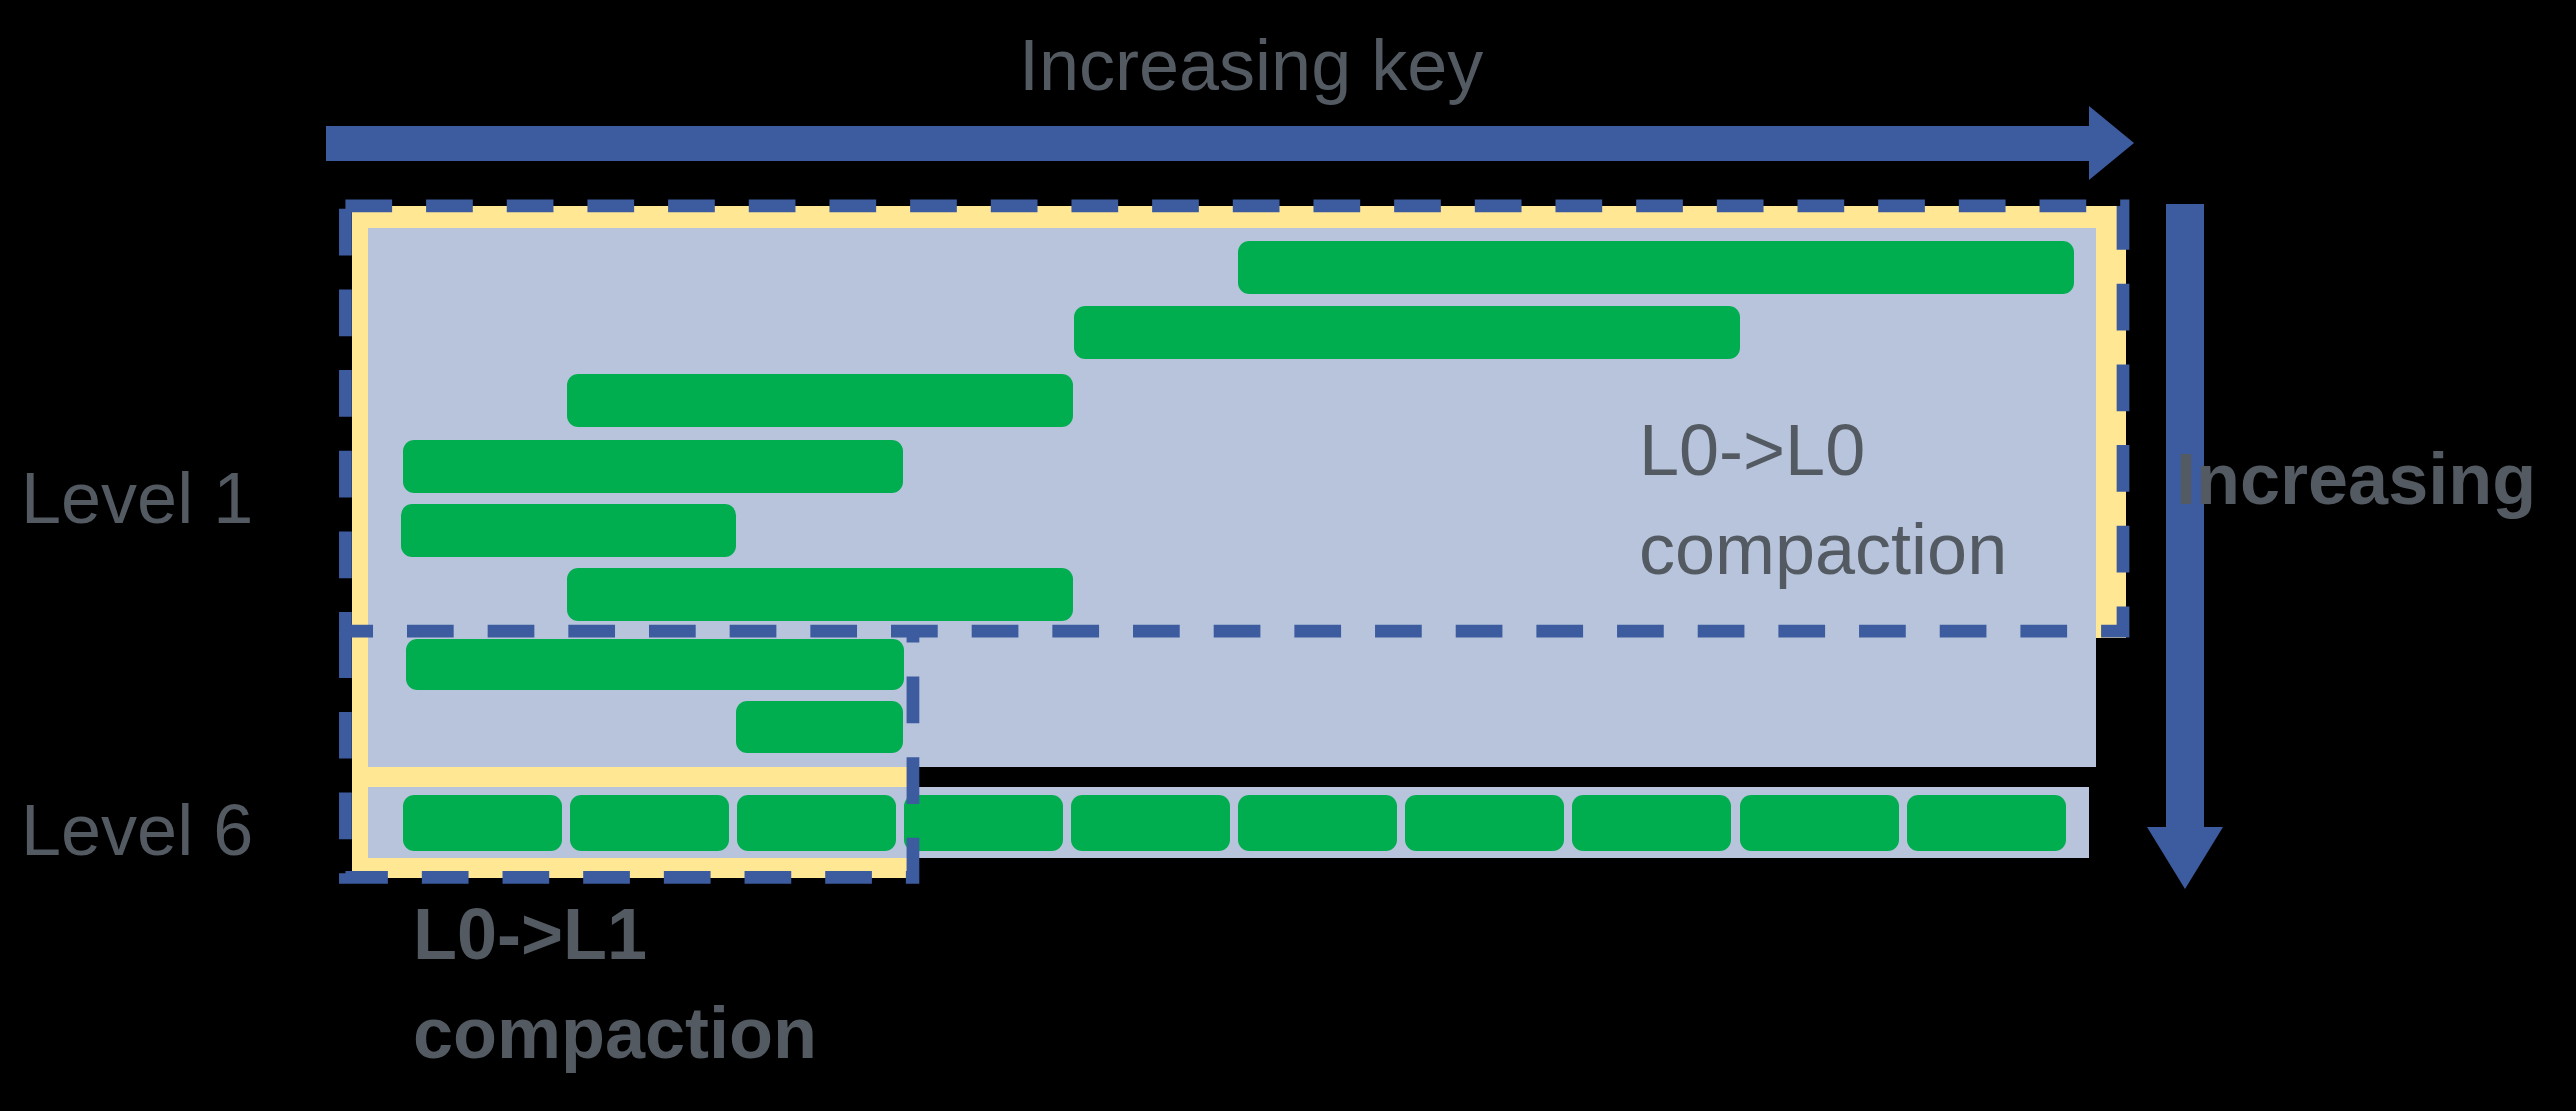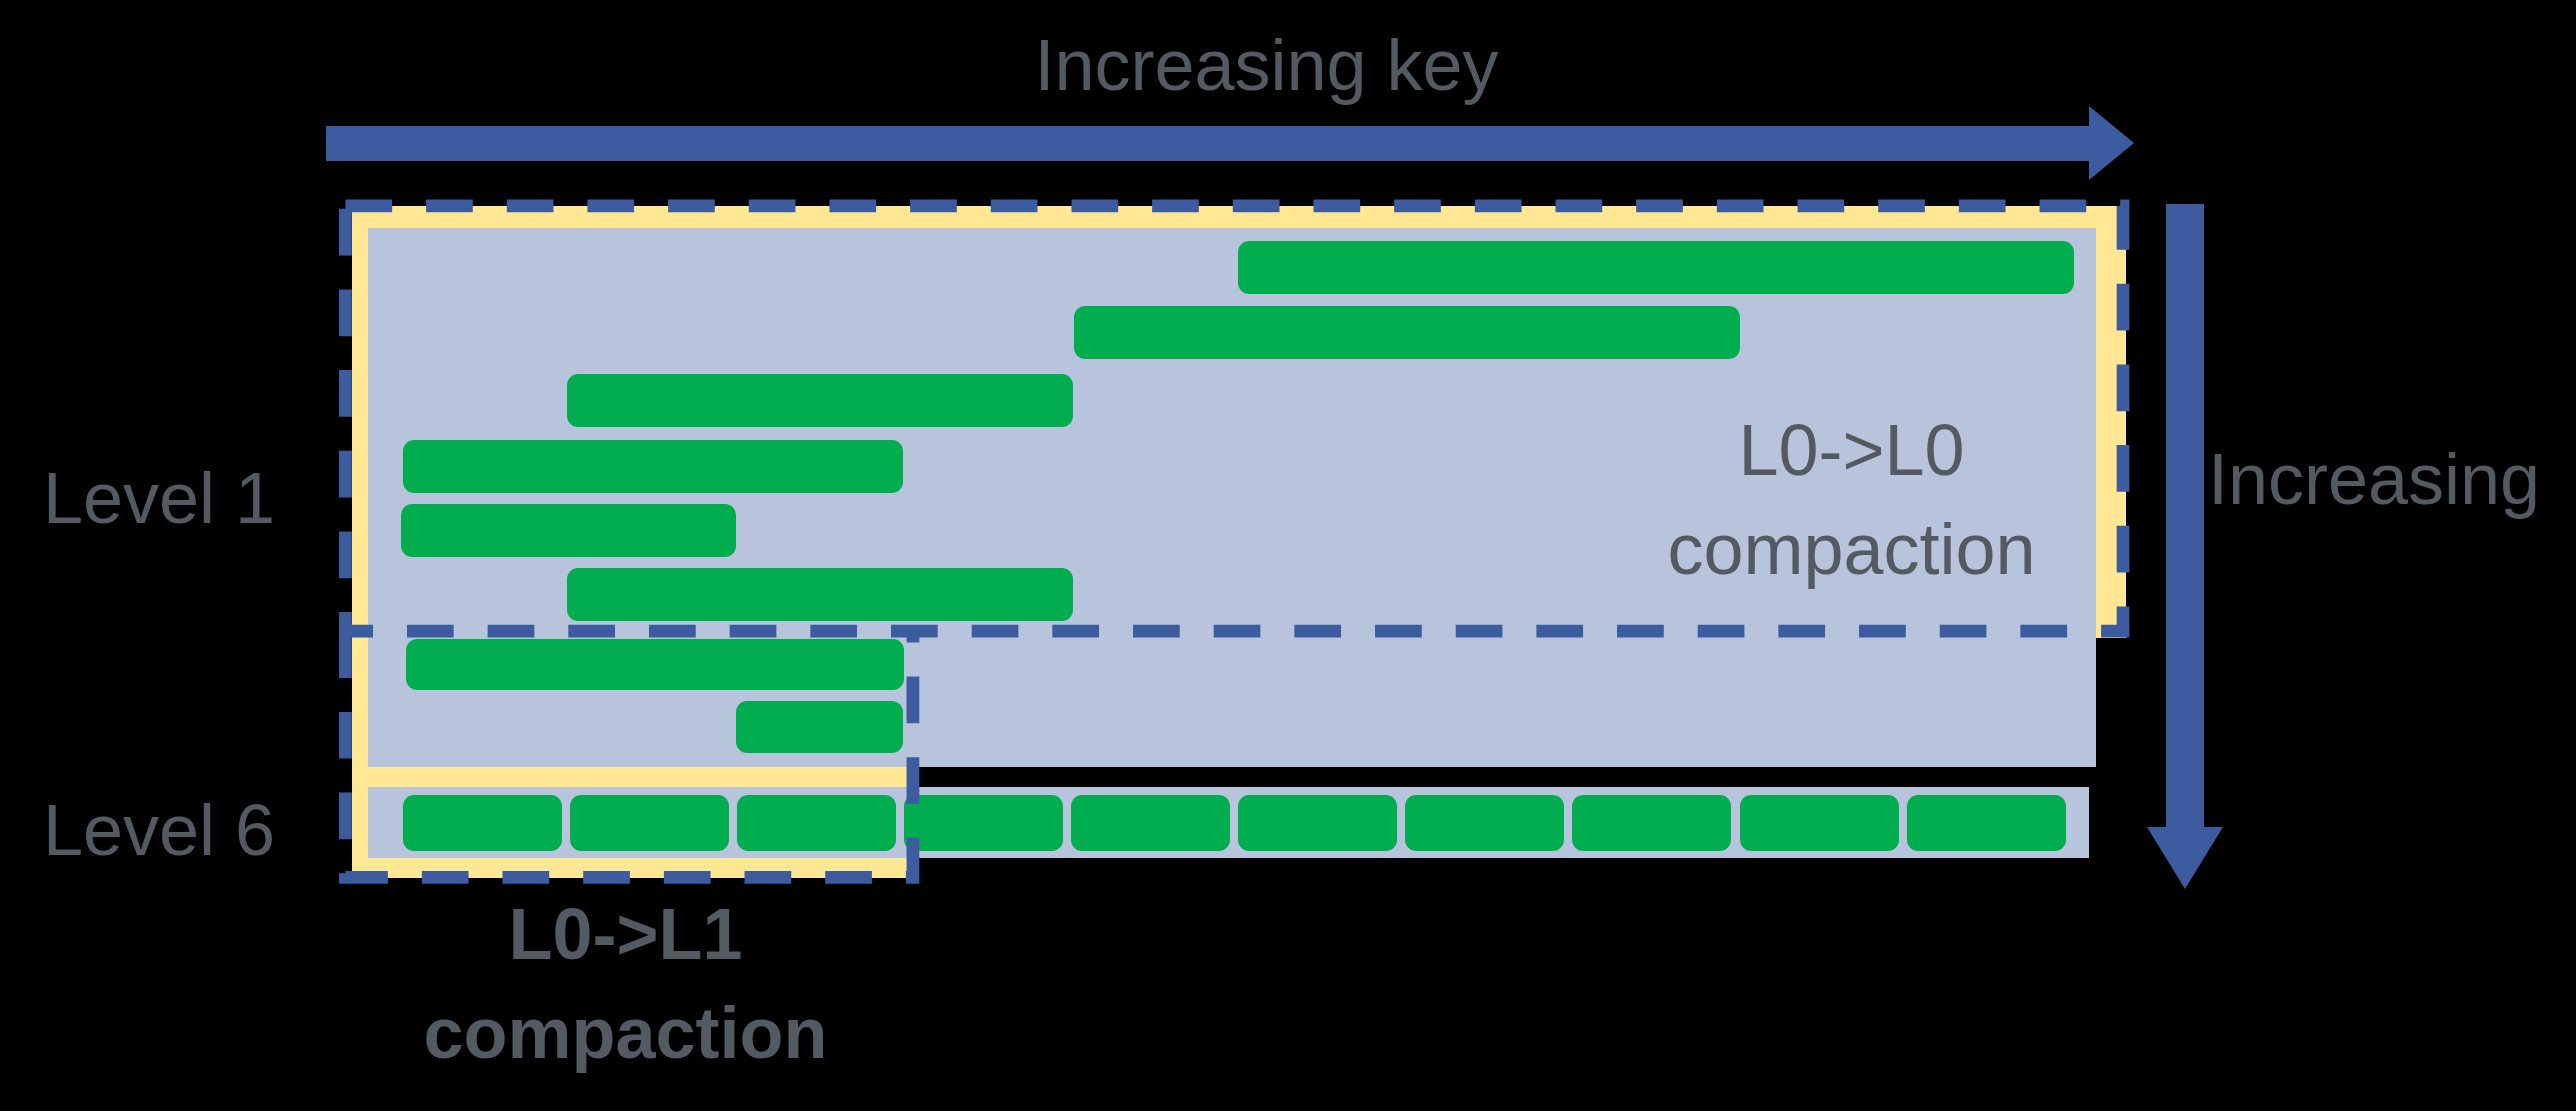--- a/index.html
+++ b/index.html
@@ -9,21 +9,20 @@
     background:var(--background,#000);
     overflow:hidden;
     font-family:"Liberation Sans",sans-serif;
   }
   
   .lbl{
     position:absolute;
     color:var(--label,#535a62);
     font-size:72px;
     line-height:99px;
-    text-align:center;
     white-space:nowrap;
   }
   
   .highlight{position:absolute;background:var(--highlight,#ffe794);}
   
   .panel{position:absolute;background:var(--panel,#b7c4db);}
   
   .sstable{
     position:absolute;
     background:var(--sstable,#00ad4f);
@@ -50,21 +49,21 @@
 <body>
 
 <div class="canvas">
 
   <div class="arrow-shaft" style="left:326px;top:126px;width:1763px;height:35px;"></div>
   <div class="arrow-head-right" style="left:2089px;top:106px;"></div>
   <div class="lbl" style="left:1019px;top:16.3px;width:495px;">Increasing key</div>
 
   <div class="arrow-shaft" style="left:2166px;top:204px;width:38px;height:623px;"></div>
   <div class="arrow-head-down" style="left:2147px;top:827px;"></div>
-  <div class="lbl" style="left:2176px;top:430px;width:396px;">
+  <div class="lbl" style="left:2176px;top:430px;width:396px;font-weight:bold;">
     <div>Increasing</div>
   </div>
 
   <div class="lbl" style="left:21px;top:449px;width:276px;">Level 1</div>
   <div class="lbl" style="left:21px;top:781px;width:276px;">Level 6</div>
 
   <div class="highlight" style="left:352px;top:206px;width:1774px;height:432px;"></div>
   <div class="highlight" style="left:352px;top:623px;width:558px;height:255px;"></div>
 
   <div class="panel" style="left:368px;top:228px;width:1728px;height:539px;"></div>

